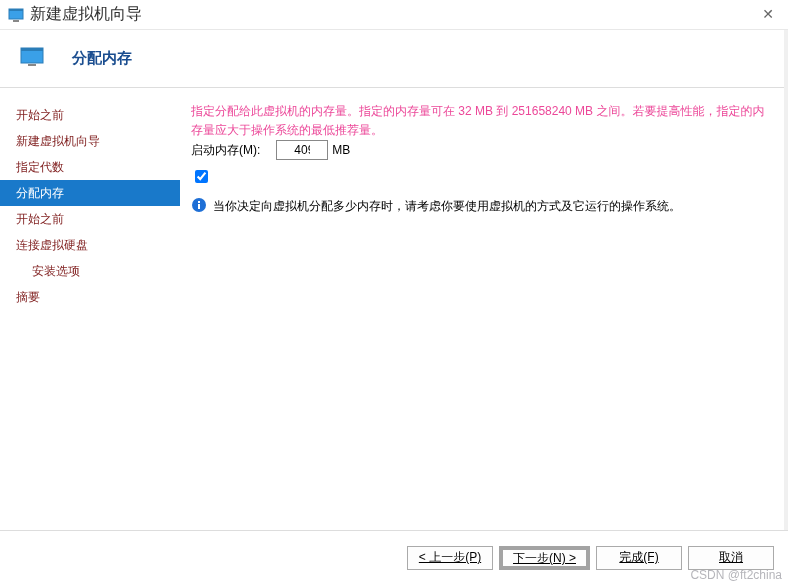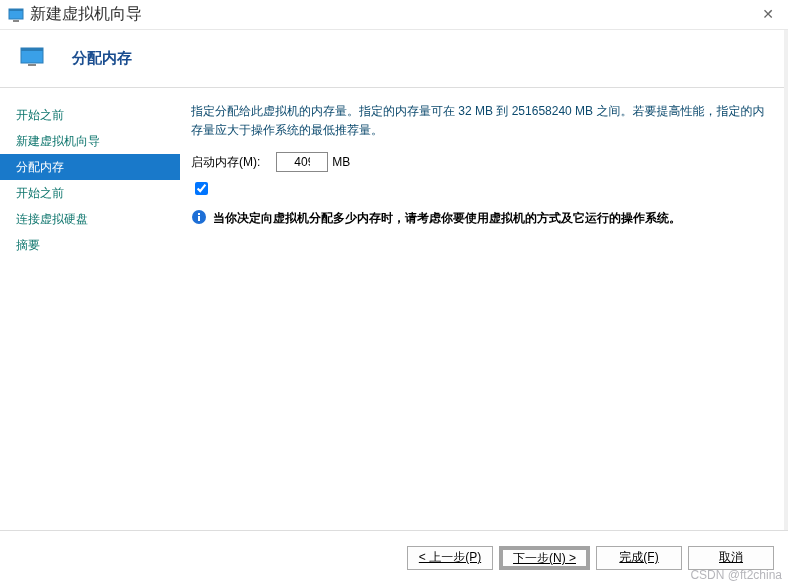--- a/index.html
+++ b/index.html
@@ -57,41 +57,40 @@
     .content {
       display: flex;
       height: 440px;
     }
     .sidebar {
       width: 180px;
       padding: 14px 0 0 0;
     }
     .sidebar-item {
       padding: 4px 0 4px 16px;
-      color: #0f766e;
+      color: #7f1d1d;
       cursor: pointer;
       font-size: 12px;
       line-height: 18px;
     }
     .sidebar-item.selected {
       background: #1979ca;
       color: #fff;
     }
     .sidebar-item.indent {
       padding-left: 32px;
     }
     .main {
       flex: 1;
       padding: 14px 20px 0 10px;
       border-left: 1px solid transparent;
     }
     .desc {
-      color: #0c4a6e;
+      color: #ec4899;
       line-height: 1.6;
-      margin-bottom: 12px;
     }
     .field-row {
       display: flex;
       align-items: center;
       margin-bottom: 10px;
     }
     .field-label { margin-right: 16px; }
     .field-input {
       width: 52px;
       height: 20px;
@@ -109,21 +108,20 @@
       padding-left: 4px;
     }
     .checkbox {
       width: 13px; height: 13px;
       margin-right: 6px;
     }
     .info-row {
       display: flex;
       align-items: flex-start;
       gap: 6px;
-      font-weight: bold;
     }
     .info-icon {
       width: 16px; height: 16px;
       flex-shrink: 0;
     }
     .info-text { line-height: 1.5; }
     .footer {
       position: absolute;
       bottom: 0; left: 0; right: 0;
       height: 54px;
@@ -189,23 +187,25 @@
       <rect x="8" y="17" width="8" height="2" fill="#888"></rect>
     </svg>
   </span>
   <span class="header-title">分配内存</span>
 </div>
 
 <div class="content">
   <div class="sidebar" id="sidebar">
       <div class="sidebar-item">开始之前</div>
       <div class="sidebar-item">新建虚拟机向导</div>
+      <div class="sidebar-item">指定代数</div>
       <div class="sidebar-item selected">分配内存</div>
       <div class="sidebar-item">开始之前</div>
       <div class="sidebar-item">连接虚拟硬盘</div>
+      <div class="sidebar-item indent">安装选项</div>
       <div class="sidebar-item">摘要</div>
     </div>
   <div class="main">
     <div class="desc">指定分配给此虚拟机的内存量。指定的内存量可在 32 MB 到 251658240 MB 之间。若要提高性能，指定的内存量应大于操作系统的最低推荐量。</div>
     <div class="field-row">
       <span class="field-label">启动内存(M):</span>
       <input class="field-input" type="text" value="4096" style="">
       <span class="field-unit">MB</span>
     </div>
     <div class="checkbox-row">

